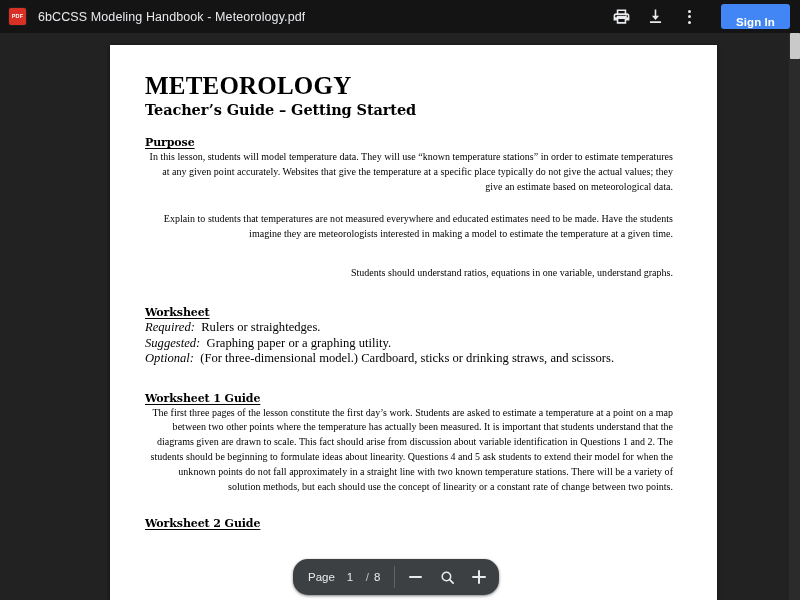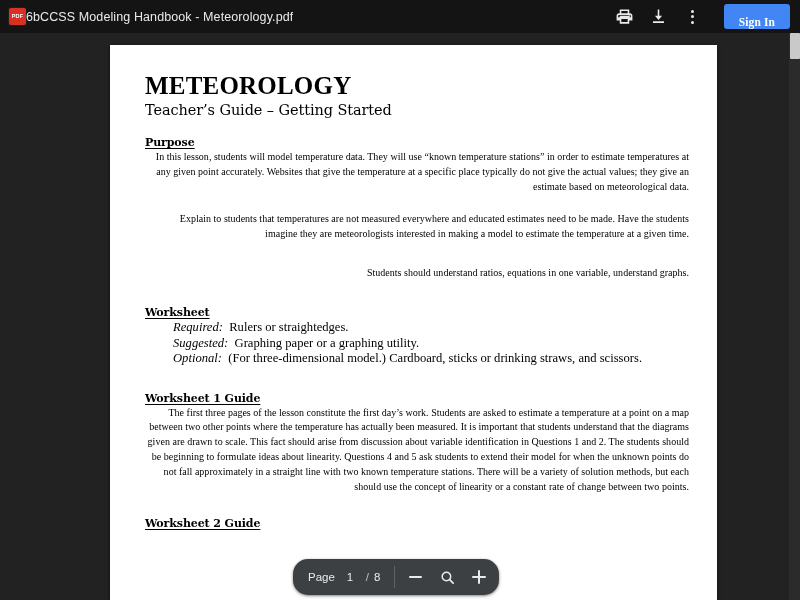--- a/index.html
+++ b/index.html
@@ -56,20 +56,21 @@
     font-size: 5.5px;
     font-weight: bold;
     color: #ffffff;
     letter-spacing: 0.2px;
     line-height: 1;
   }
 
   #doc-title {
     color: #e8eaed;
     font-size: 12.5px;
+    margin-left: 12px;
     white-space: nowrap;
     overflow: hidden;
     text-overflow: ellipsis;
     letter-spacing: 0.1px;
   }
 
   .tb-right {
     display: flex;
     align-items: center;
     flex: 0 0 auto;
@@ -111,21 +112,21 @@
     margin-left: 14px;
     background: #4285f4;
     color: #ffffff;
     font-size: 11.5px;
     font-weight: bold;
     border: none;
     border-radius: 3px;
     height: 25px;
     padding: 12px 15px;
     cursor: pointer;
-    font-family: Liberation Serif, serif;
+    font-family: Liberation Sans, sans-serif;
     letter-spacing: 0.1px;
   }
 
   
   #viewer {
     position: absolute;
     top: 33px; left: 0;
     width: 800px;
     height: 567px;
     background: #222222;
@@ -156,38 +157,38 @@
     top: 12px;
     left: 110px;
     width: 607px;
     height: 600px;
     background: #ffffff;
     box-shadow: 0 1px 4px rgba(0,0,0,0.6);
     overflow: hidden;
   }
 
   .page-inner {
-    padding: 28px 28px 0 35px;
+    padding: 28px 44px 0 35px;
     color: #000000;
     font-family: "Liberation Serif", serif;
   }
 
   h1#pg-title {
     font-family: "Liberation Serif", serif;
     font-size: 25px;
     font-weight: bold;
     letter-spacing: 0.2px;
     line-height: 1.05;
     margin-bottom: 3px;
   }
 
   h2#pg-subtitle {
     font-family: "DejaVu Serif", serif;
     font-size: 14.5px;
-    font-weight: normal;
+    font-weight: bold;
     letter-spacing: -0.1px;
     line-height: 1.15;
     margin-bottom: 17px;
   }
 
   .sec-head {
     font-family: "DejaVu Serif", serif;
     font-size: 11px;
     font-weight: bold;
     text-decoration: underline;
@@ -201,21 +202,21 @@
     font-size: 10px;
     line-height: 14.9px;
     letter-spacing: 0.02px;
     text-align: right;
   }
   .gap-md { height: 17px; }
   .gap-lg { height: 22px; }
   .gap-xl { height: 25px; }
 
   .mat-line { font-family: "Liberation Serif", serif; font-size: 12.6px; line-height: 15.4px; }
-  .mat-line i { font-style: italic; margin-left: 28px; }
+  .mat-line i { font-style: italic; }
 
   
   #page-nav {
     position: absolute;
     left: 293px;
     bottom: 5px;
     height: 36px;
     background: #3c4043;
     border-radius: 15px;
     display: flex;

